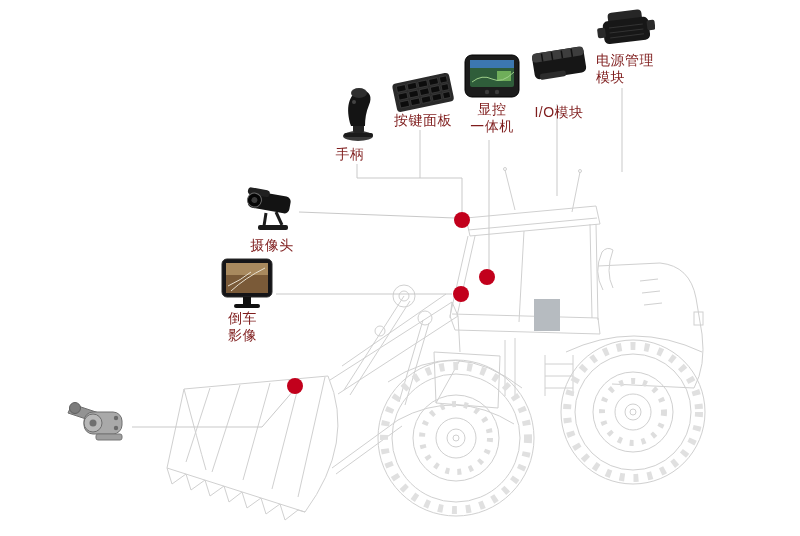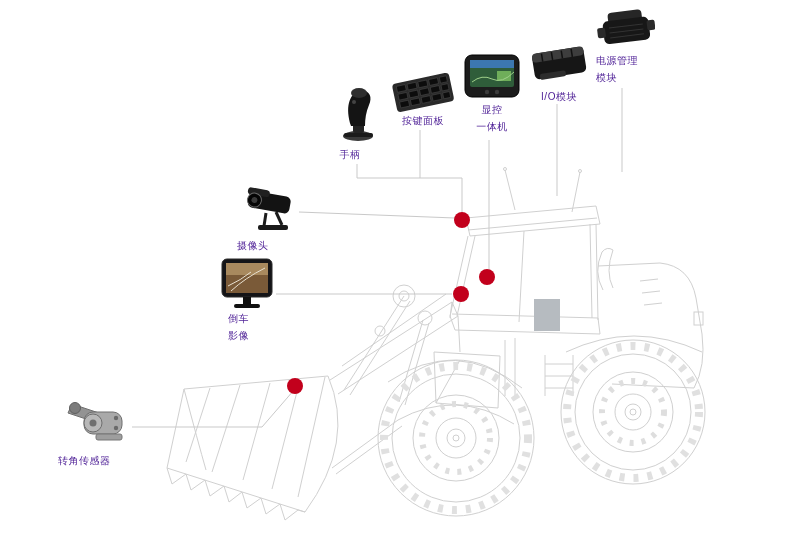--- a/index.html
+++ b/index.html
@@ -1,21 +1,21 @@
 <!DOCTYPE html>
 <html><head>
 <meta charset="utf-8">
 <style>
   * { margin:0; padding:0; box-sizing:border-box; }
   html,body { background:#ffffff; }
   body { font-family:"Liberation Sans","DejaVu Sans",sans-serif; }
   #stage { position:relative; width:800px; height:536px; background:#ffffff; overflow:hidden; margin:0 auto; }
   .layer { position:absolute; left:0; top:0; }
   .comp  { position:absolute; }
-  .label { position:absolute; font-size:10px; line-height:17px; color:#4c1d95; white-space:pre-line; letter-spacing:.5px; }
+  .label { position:absolute; font-size:14px; line-height:17px; color:#7f1d1d; white-space:pre-line; letter-spacing:.5px; }
   .center{ text-align:center; }
 </style>
 </head>
 <body>
 
 <div id="stage">
 
   <svg class="layer" width="800" height="536" viewBox="0 0 800 536">
 
     <g stroke="#d0d0d0" fill="none" stroke-width="1">
@@ -199,21 +199,20 @@
       <rect x="30" y="40" width="26" height="6" rx="2" fill="#9e9e9e" stroke="#777"></rect>
       <circle cx="50" cy="24" r="2.2" fill="#6a6a6a"></circle>
         <circle cx="50" cy="34" r="2.2" fill="#6a6a6a"></circle>
     </svg>
   </div>
 
   <div class="label center" style="left:328px; top:146px; width:44px;">手柄</div>
   <div class="label center" style="left:391px; top:112px; width:64px;text-align:center;">按键面板</div>
   <div class="label center" style="left:464px; top:101px; width:56px;">显控
 一体机</div>
-  <div class="label center" style="left:526px; top:88px;  width:66px;">I/O模块</div>
+  <div class="label center" style="left:526px; top:104px;  width:66px;">I/O模块</div>
   <div class="label" style="left:596px; top:52px;  width:72px;">电源管理
 模块</div>
-  <div class="label" style="left:237px; top:237px; width:70px;">摄像头</div>
+  <div class="label" style="left:237px; top:237px; width:70px;text-align:center;">摄像头</div>
   <div class="label" style="left:228px; top:310px; width:50px;">倒车
 影像</div>
-  <div class="label" style="left:58px;  top:452px; width:110px;">转角传感器</div>
 
 </div>
 
 </body></html>

